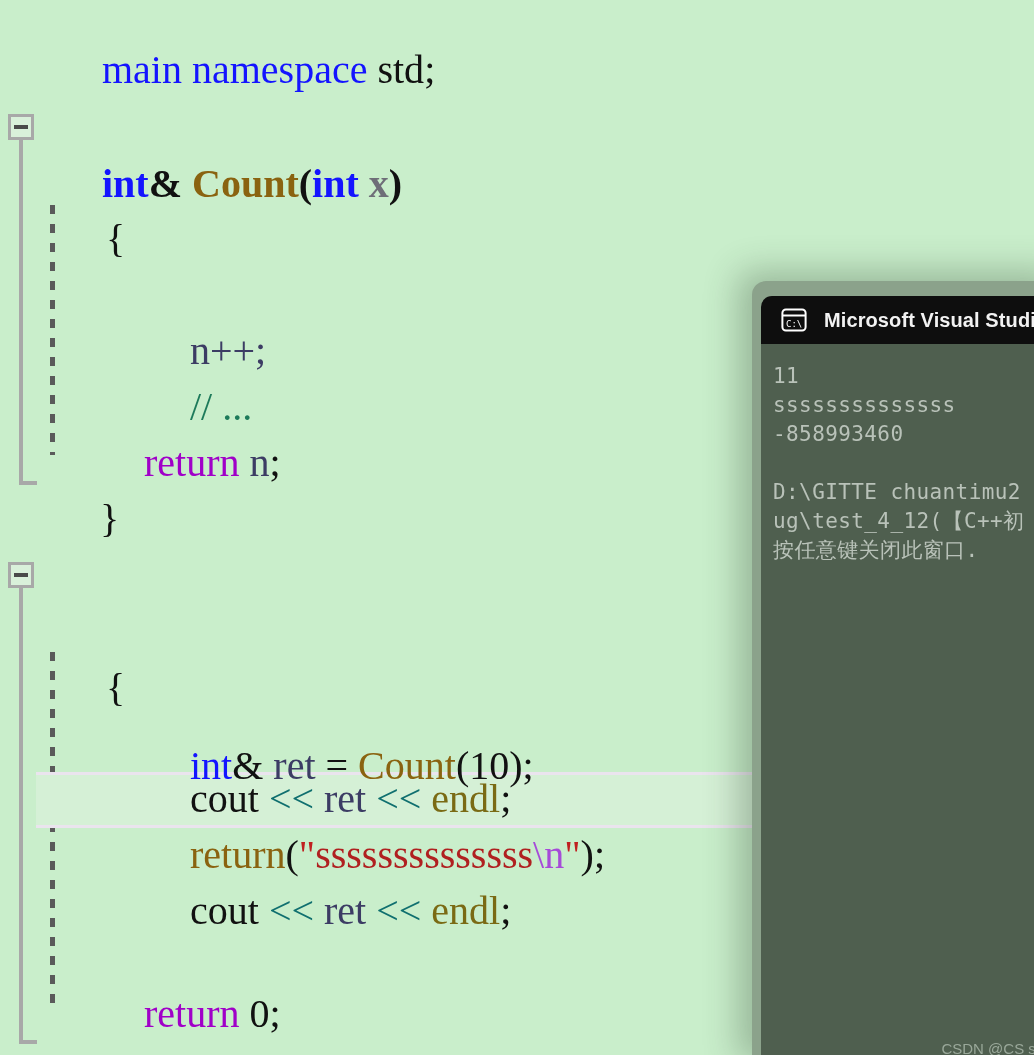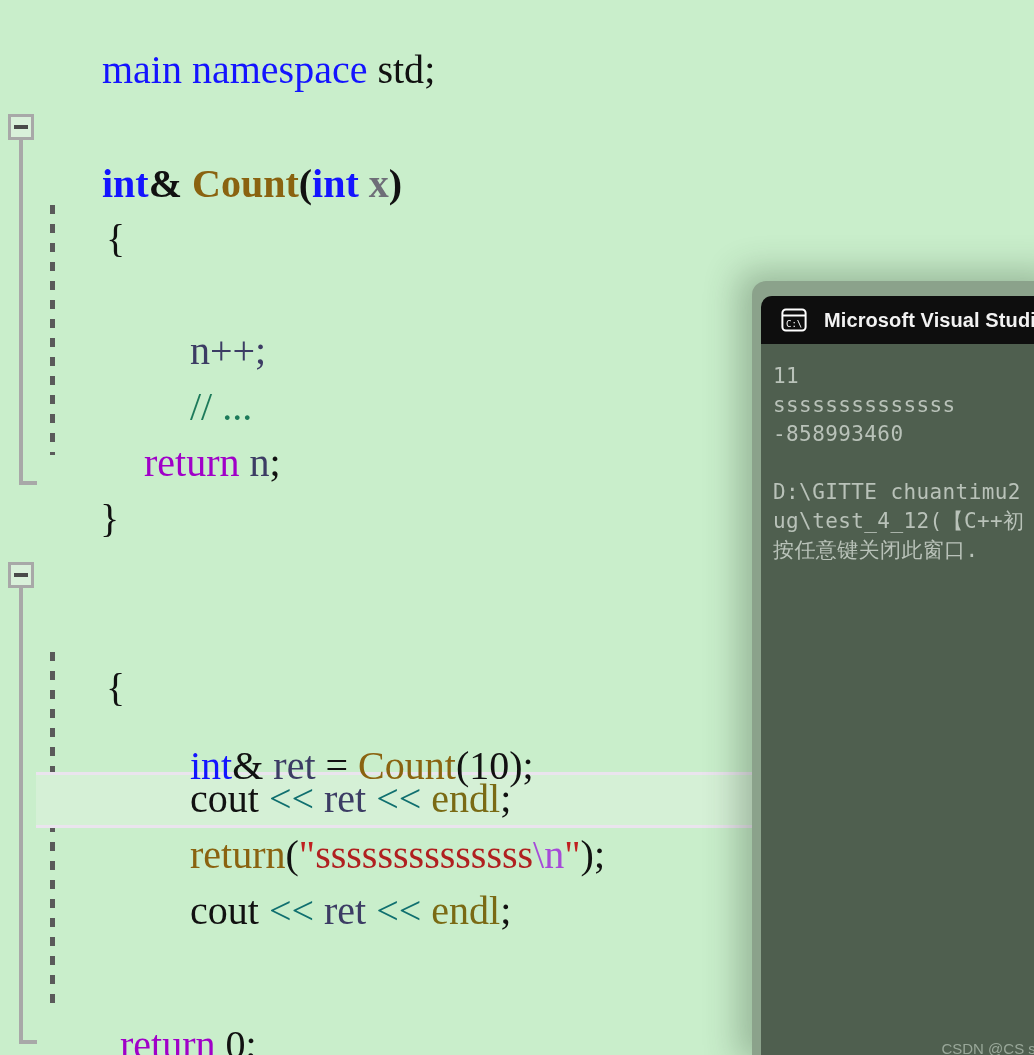--- a/index.html
+++ b/index.html
@@ -239,21 +239,21 @@
     </div>
 
     <div class="code-line" style="top:771px; left:0px; padding-left:130px;">
       <span class="tok-fn">return</span><span class="tok-plain">(</span><span class="tok-quote">"</span><span class="tok-str">ssssssssssssss</span><span class="tok-esc">\n</span><span class="tok-quote">"</span><span class="tok-plain">)</span><span class="tok-plain">;</span>
     </div>
 
     <div class="code-line" style="top:827px; left:0px; padding-left:130px;">
       <span class="tok-plain">cout</span><span class="tok-plain"> </span><span class="tok-op">&lt;&lt;</span><span class="tok-plain"> </span><span class="tok-var">ret</span><span class="tok-plain"> </span><span class="tok-op">&lt;&lt;</span><span class="tok-plain"> </span><span class="tok-std">endl</span><span class="tok-plain">;</span>
     </div>
 
-    <div class="code-line" style="top:961px; left:0px; padding-left:60px;">
+    <div class="code-line" style="top:930px; left:0px; padding-left:84px;">
       <span class="tok-ret">return</span><span class="tok-plain"> </span><span class="tok-num">0</span><span class="tok-plain">;</span>
     </div>
 
     <div class="code-line" style="top:995px; left:0px; padding-left:40px;">
       
     </div>
 
   </div>
 
   <div class="console-window">

